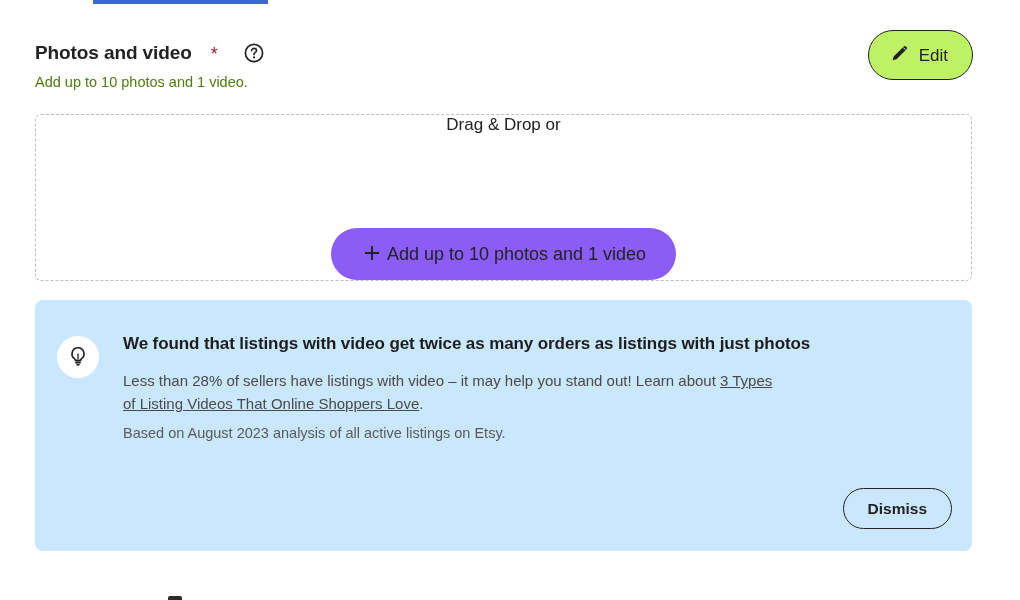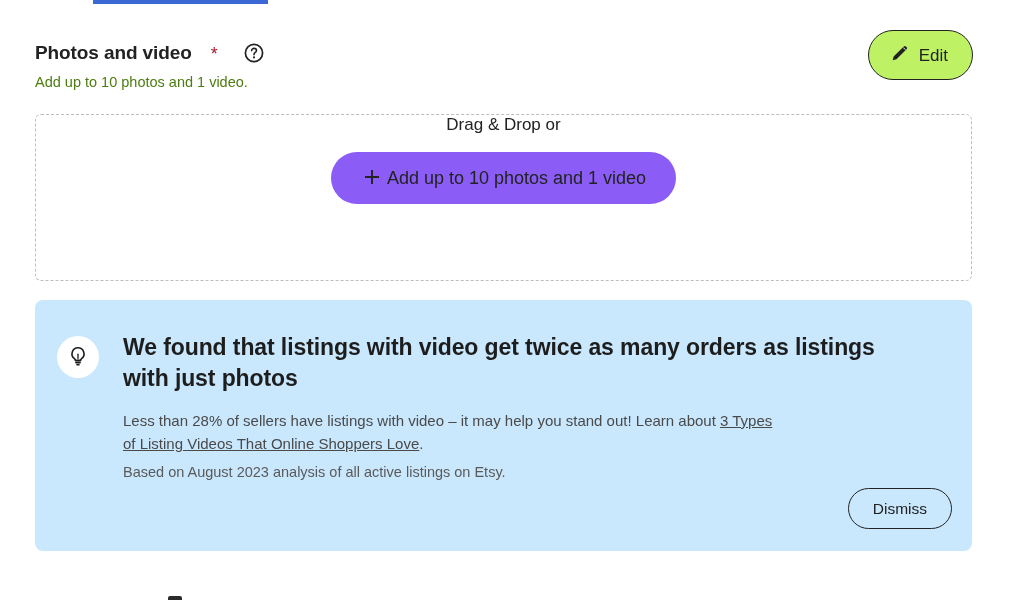--- a/index.html
+++ b/index.html
@@ -107,21 +107,21 @@
     left: 35px;
     top: 114px;
     width: 937px;
     height: 167px;
     border: 1.6px dashed #bdbdbd;
     border-radius: 6px;
     box-sizing: border-box;
     display: flex;
     flex-direction: column;
     align-items: center;
-    justify-content: flex-start;
+    justify-content: space-between;
     gap: 17px;
   }
 
   .dropzone-label {
     font-size: 17px;
     color: #222222;
   }
 
   .add-photos-button {
     display: inline-flex;
@@ -176,21 +176,21 @@
     background: #ffffff;
     display: flex;
     align-items: center;
     justify-content: center;
     margin-top: 18px;
   }
 
   .banner-body { flex: 1 1 auto; padding-top: 14px; }
 
   .banner-title {
-    font-size: 23px;
+    font-size: 17px;
     font-weight: bold;
     color: #1d1d1d;
     line-height: 1.36;
     max-width: 770px;
     letter-spacing: -0.1px;
   }
 
   .banner-text {
     font-size: 15px;
     color: #4a4a4a;
@@ -217,21 +217,21 @@
     right: 20px;
     bottom: 22px;
   }
 
   .dismiss-button {
     border: 1.6px solid #222222;
     border-radius: 28px;
     background: transparent;
     padding: 12px 24px;
     font-size: 15.5px;
-    font-weight: 400;
+    font-weight: 700;
     color: #222222;
     cursor: pointer;
     font-family: "Liberation Sans", sans-serif;
     line-height: 1;
   }
 
   
   .bottom-cut {
     position: absolute;
     left: 168px;

